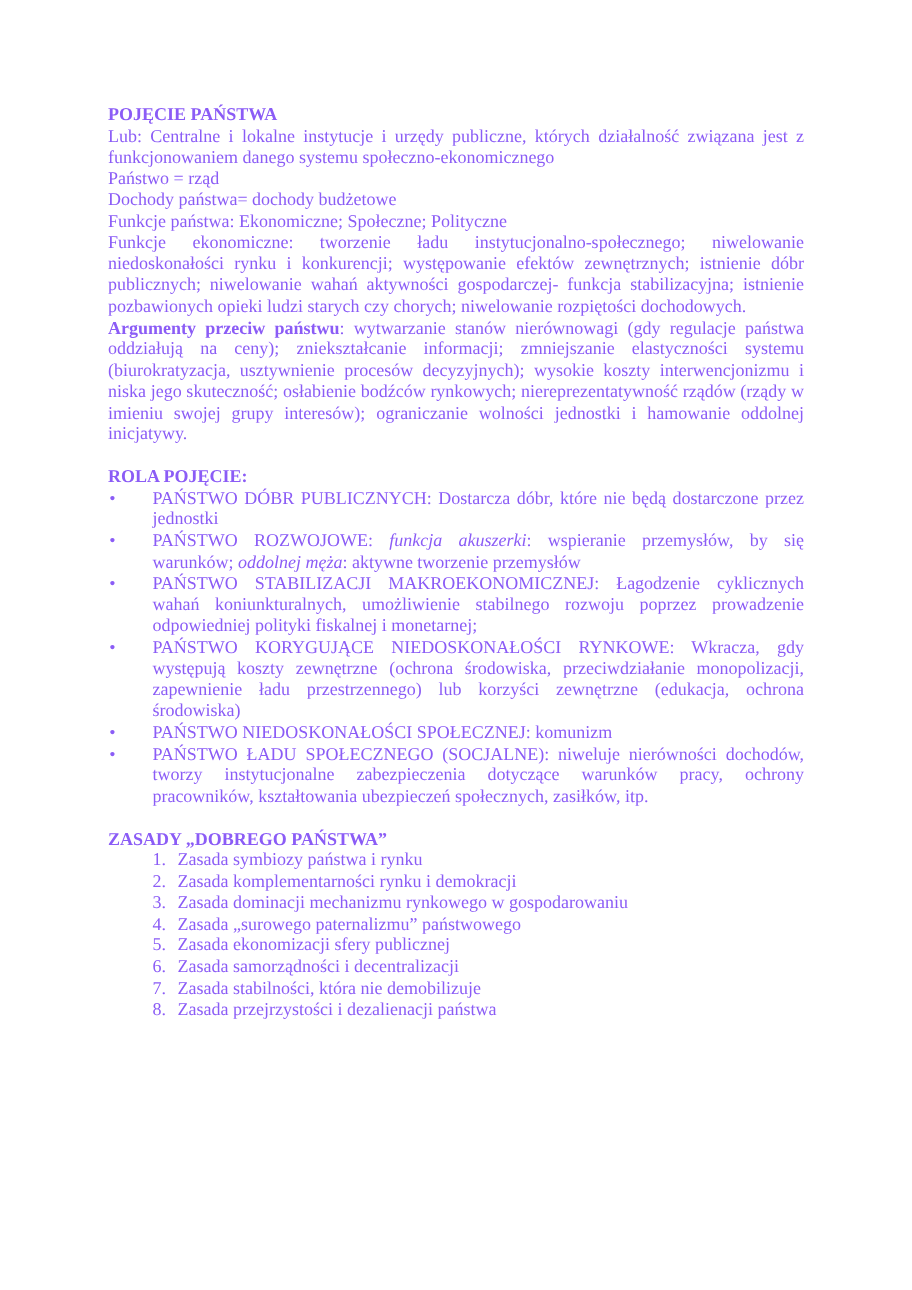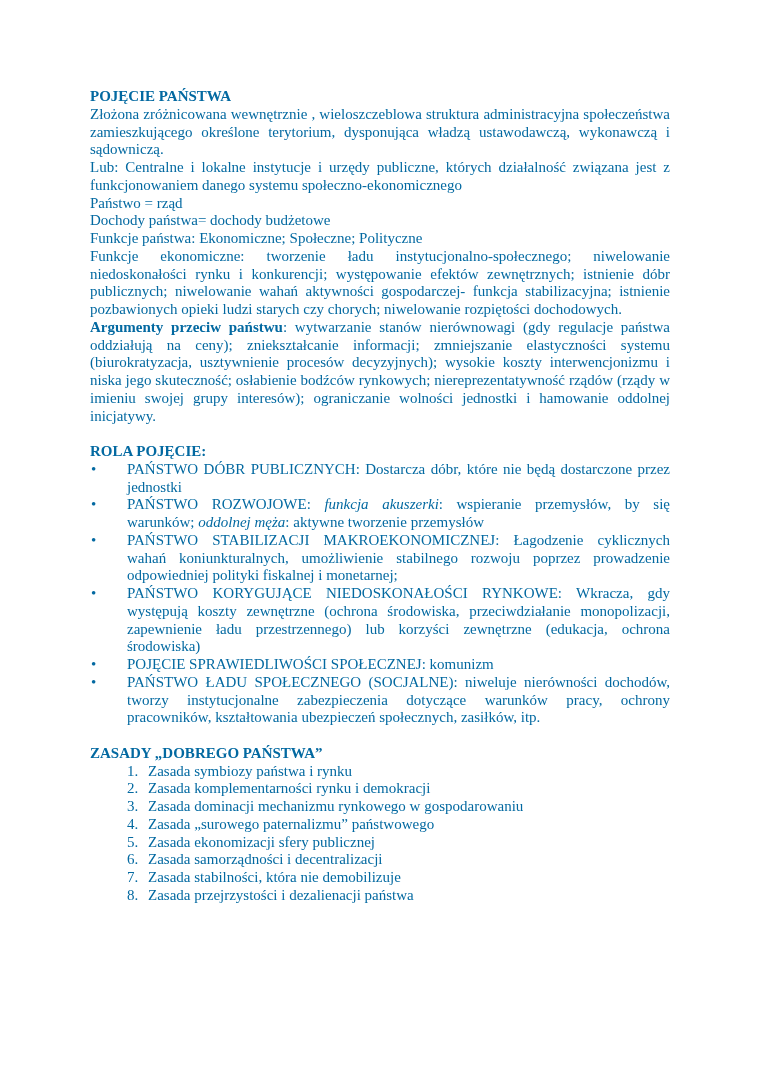--- a/index.html
+++ b/index.html
@@ -5,21 +5,21 @@
   html, body { margin: 0; padding: 0; }
   body {
     width: 760px; height: 1075px;
     background: #ffffff;
     overflow: hidden;
   }
   .page {
     position: relative;
     width: 760px; height: 1075px;
     background: #ffffff;
-    color: #0369a1;
+    color: #8b5cf6;
     font-family: "Liberation Serif", serif;
     font-size: 15px;
     line-height: 17.75px;
   }
   .content {
     position: absolute;
     left: 90px; top: 88px;
     width: 580px;
   }
   p { margin: 0; }
@@ -34,37 +34,36 @@
   i { font-style: italic; }
   b { font-weight: bold; }
 </style>
 </head>
 <body>
 
 <div class="page">
   <div class="content">
 
     <p class="h">POJĘCIE PAŃSTWA</p>
-    <p class="just">Złożona zróżnicowana wewnętrznie , wieloszczeblowa struktura administracyjna społeczeństwa zamieszkującego określone terytorium, dysponująca władzą ustawodawczą, wykonawczą i sądowniczą.</p>
     <p class="just">Lub: Centralne i lokalne instytucje i urzędy publiczne, których działalność związana jest z funkcjonowaniem danego systemu społeczno-ekonomicznego</p>
     <p>Państwo = rząd</p>
     <p>Dochody państwa= dochody budżetowe</p>
     <p>Funkcje państwa: Ekonomiczne; Społeczne; Polityczne</p>
     <p class="just">Funkcje ekonomiczne: tworzenie ładu instytucjonalno-społecznego; niwelowanie niedoskonałości rynku i konkurencji; występowanie efektów zewnętrznych; istnienie dóbr publicznych; niwelowanie wahań aktywności gospodarczej- funkcja stabilizacyjna; istnienie pozbawionych opieki ludzi starych czy chorych; niwelowanie rozpiętości dochodowych.</p>
     <p class="just"><b>Argumenty przeciw państwu</b><span>: wytwarzanie stanów nierównowagi (gdy regulacje państwa oddziałują na ceny); zniekształcanie informacji; zmniejszanie elastyczności systemu (biurokratyzacja, usztywnienie procesów decyzyjnych); wysokie koszty interwencjonizmu i niska jego skuteczność; osłabienie bodźców rynkowych; niereprezentatywność rządów (rządy w imieniu swojej grupy interesów); ograniczanie wolności jednostki i hamowanie oddolnej inicjatywy.</span></p>
 
     <div class="blank"></div>
 
     <p class="h">ROLA POJĘCIE:</p>
     <ul class="bullets">
       <li><span class="bm">•</span><span>PAŃSTWO DÓBR PUBLICZNYCH: Dostarcza dóbr, które nie będą dostarczone przez jednostki</span></li>
       <li><span class="bm">•</span><span><span>PAŃSTWO ROZWOJOWE: </span><i>funkcja akuszerki</i><span>: wspieranie przemysłów, by się warunków; </span><i>oddolnej męża</i><span>: aktywne tworzenie przemysłów</span></span></li>
       <li><span class="bm">•</span><span>PAŃSTWO STABILIZACJI MAKROEKONOMICZNEJ: Łagodzenie cyklicznych wahań koniunkturalnych, umożliwienie stabilnego rozwoju poprzez prowadzenie odpowiedniej polityki fiskalnej i monetarnej;</span></li>
       <li><span class="bm">•</span><span>PAŃSTWO KORYGUJĄCE NIEDOSKONAŁOŚCI RYNKOWE: Wkracza, gdy występują koszty zewnętrzne (ochrona środowiska, przeciwdziałanie monopolizacji, zapewnienie ładu przestrzennego) lub korzyści zewnętrzne (edukacja, ochrona środowiska)</span></li>
-      <li><span class="bm">•</span><span>POJĘCIE SPRAWIEDLIWOŚCI SPOŁECZNEJ: komunizm</span></li>
+      <li><span class="bm">•</span><span>PAŃSTWO NIEDOSKONAŁOŚCI SPOŁECZNEJ: komunizm</span></li>
       <li><span class="bm">•</span><span>PAŃSTWO ŁADU SPOŁECZNEGO (SOCJALNE): niweluje nierówności dochodów, tworzy instytucjonalne zabezpieczenia dotyczące warunków pracy, ochrony pracowników, kształtowania ubezpieczeń społecznych, zasiłków, itp.</span></li>
     </ul>
 
     <div class="blank"></div>
 
     <p class="h">ZASADY „DOBREGO PAŃSTWA”</p>
     <ol class="nums">
       <li><span class="nm">1.</span><span>Zasada symbiozy państwa i rynku</span></li>
       <li><span class="nm">2.</span><span>Zasada komplementarności rynku i demokracji</span></li>
       <li><span class="nm">3.</span><span>Zasada dominacji mechanizmu rynkowego w gospodarowaniu</span></li>

